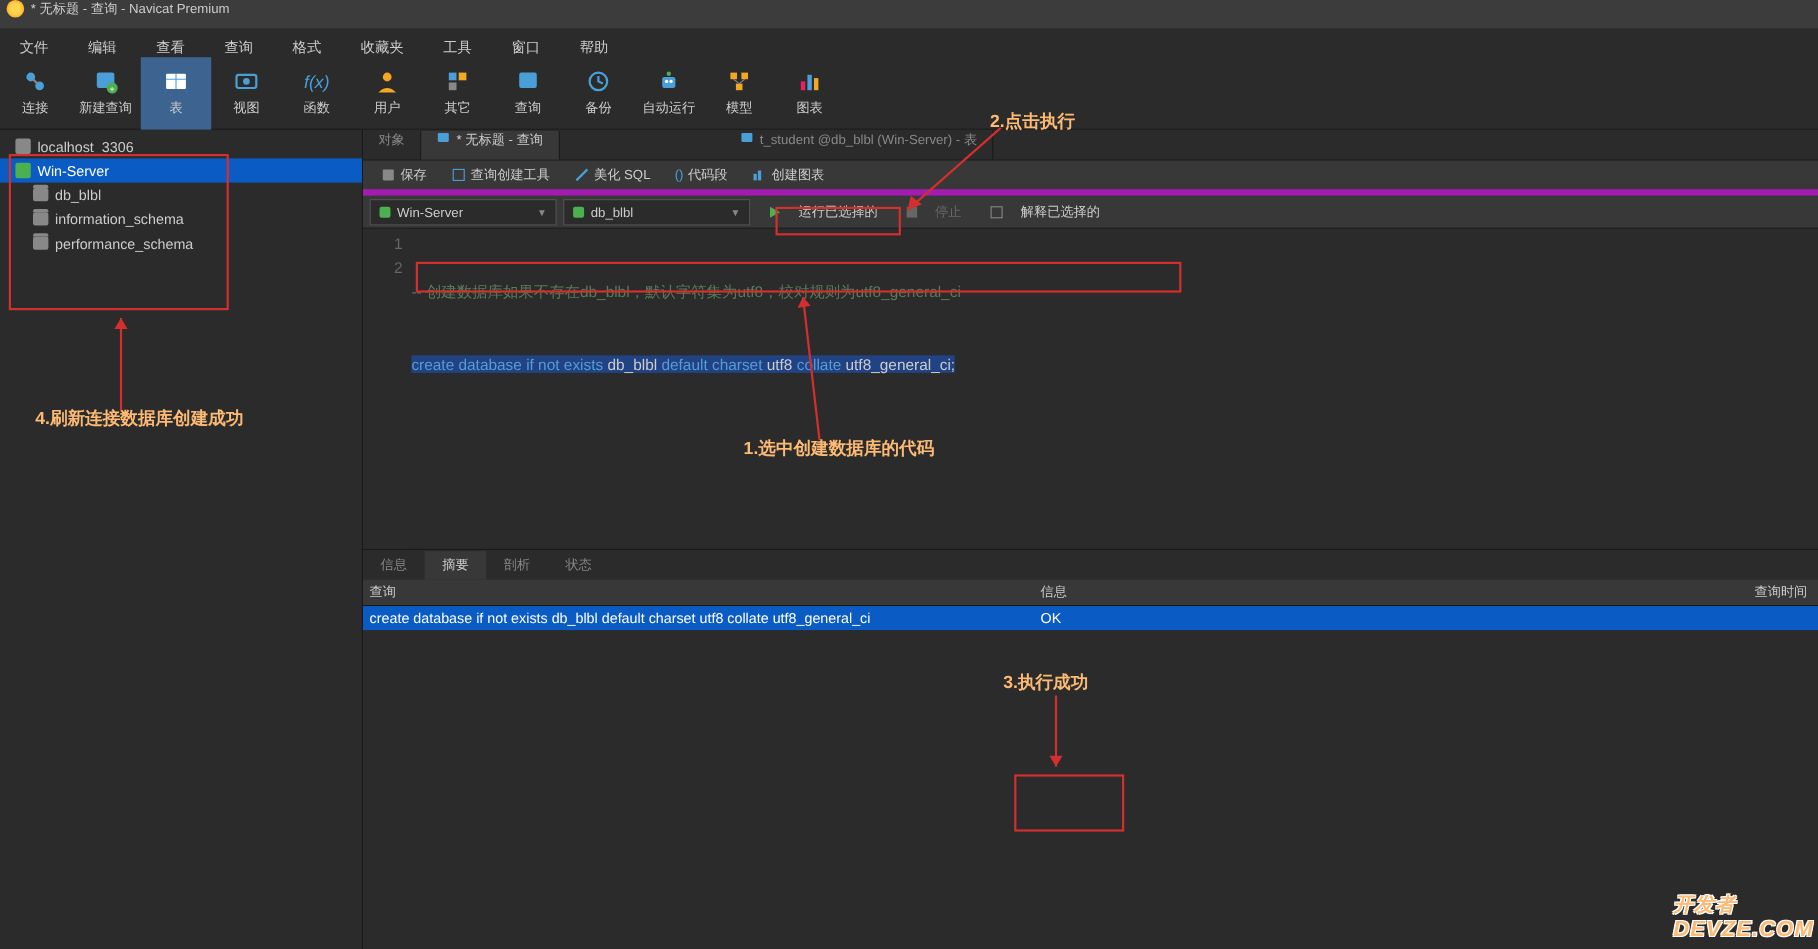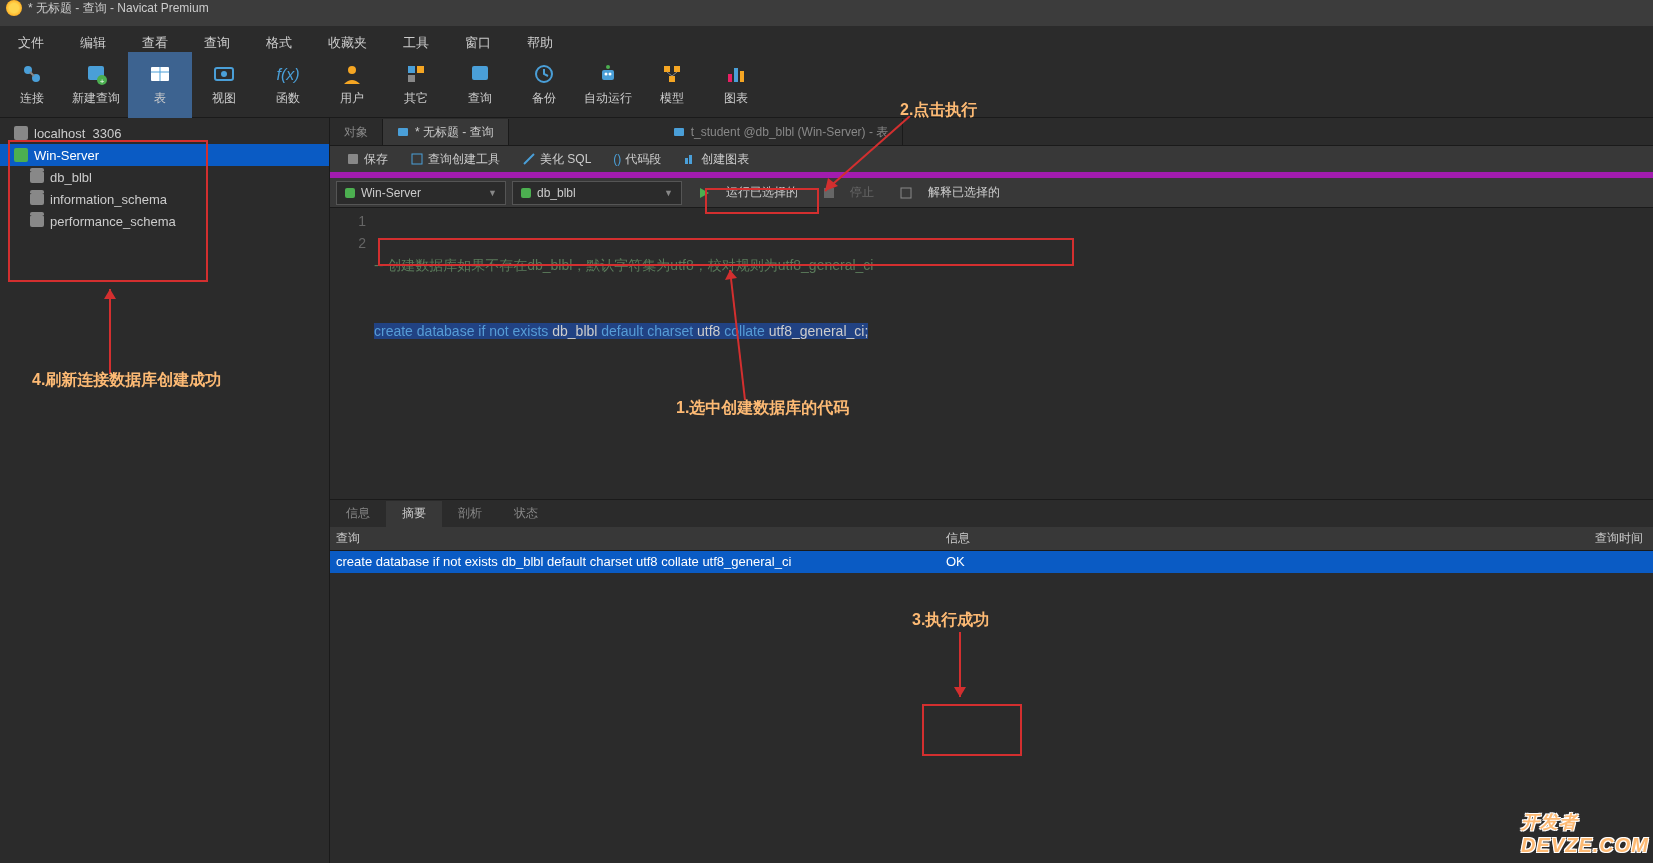--- a/index.html
+++ b/index.html
@@ -25,21 +25,21 @@
 .tree-item.selected { background: #0a5bc4; color: #fff; }
 .tree-item.child { padding-left: 30px; }
 .tree-item .db-ico { width: 14px; height: 12px; background: #888; border-radius: 2px; position: relative; }
 .tree-item .db-ico::before { content: ""; position: absolute; top: -3px; left: 0; right: 0; height: 3px; background: #888; border-radius: 2px 2px 0 0; }
 .tree-item .conn-ico { width: 14px; height: 14px; background: #4caf50; border-radius: 2px; }
 .tree-item .conn-ico.off { background: #888; }
 
 .content { flex: 1; display: flex; flex-direction: column; background: #2b2b2b; }
 
 .tabbar { height: 28px; background: #2b2b2b; display: flex; align-items: flex-end; border-bottom: 1px solid #1a1a1a; }
-.tab { height: 26px; padding: 0 14px; display: flex; align-items: center; gap: 6px; color: #888; font-size: 12px; cursor: pointer; border-right: 1px solid #1a1a1a; }
+.tab { height: 26px; padding: 0 14px; display: flex; gap: 6px; color: #888; font-size: 12px; cursor: pointer; border-right: 1px solid #1a1a1a; }
 .tab.active { background: #383838; color: #ccc; }
 
 .actionbar { height: 32px; background: #383838; display: flex; align-items: center; gap: 2px; padding-left: 6px; border-bottom: 6px solid #a21caf; }
 .action { display: flex; align-items: center; gap: 4px; padding: 0 10px; color: #ccc; font-size: 12px; cursor: pointer; height: 28px; }
 .action .aico { width: 14px; height: 14px; }
 
 .runbar { height: 30px; background: #383838; display: flex; align-items: center; gap: 6px; padding-left: 6px; border-bottom: 1px solid #1a1a1a; }
 .combo { height: 24px; background: #2b2b2b; border: 1px solid #555; display: flex; align-items: center; padding: 0 8px; gap: 6px; font-size: 12px; color: #ccc; cursor: pointer; }
 .combo.conn { width: 170px; }
 .combo.db { width: 170px; }

